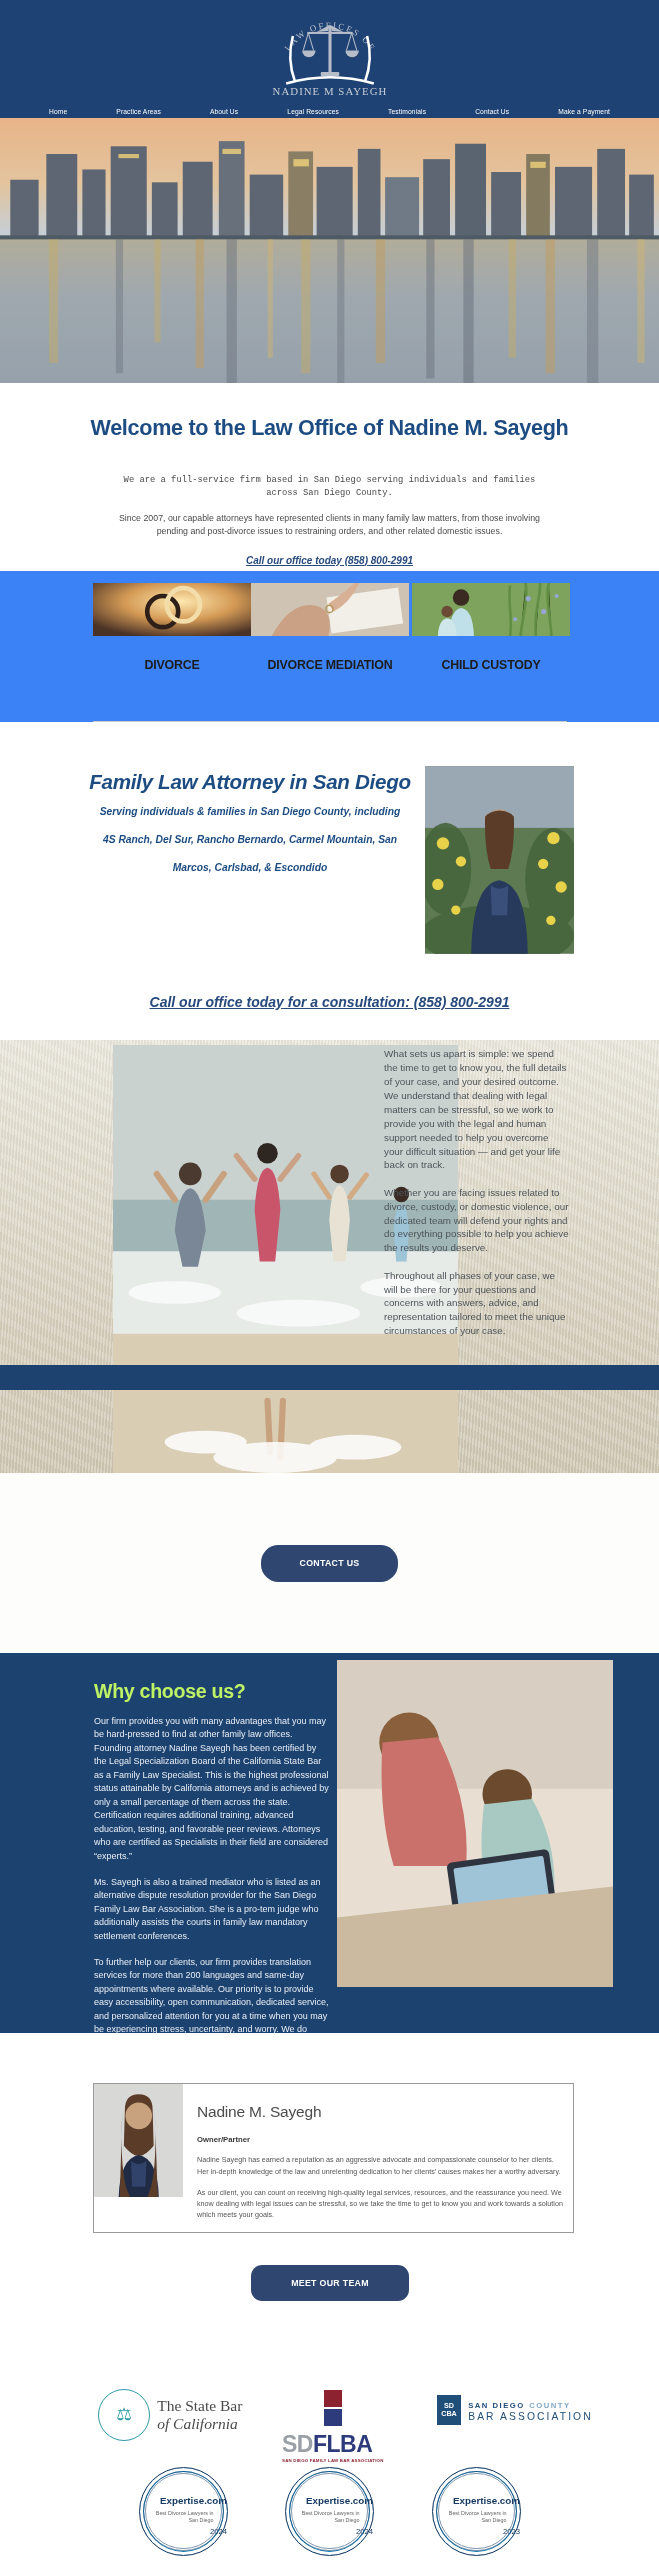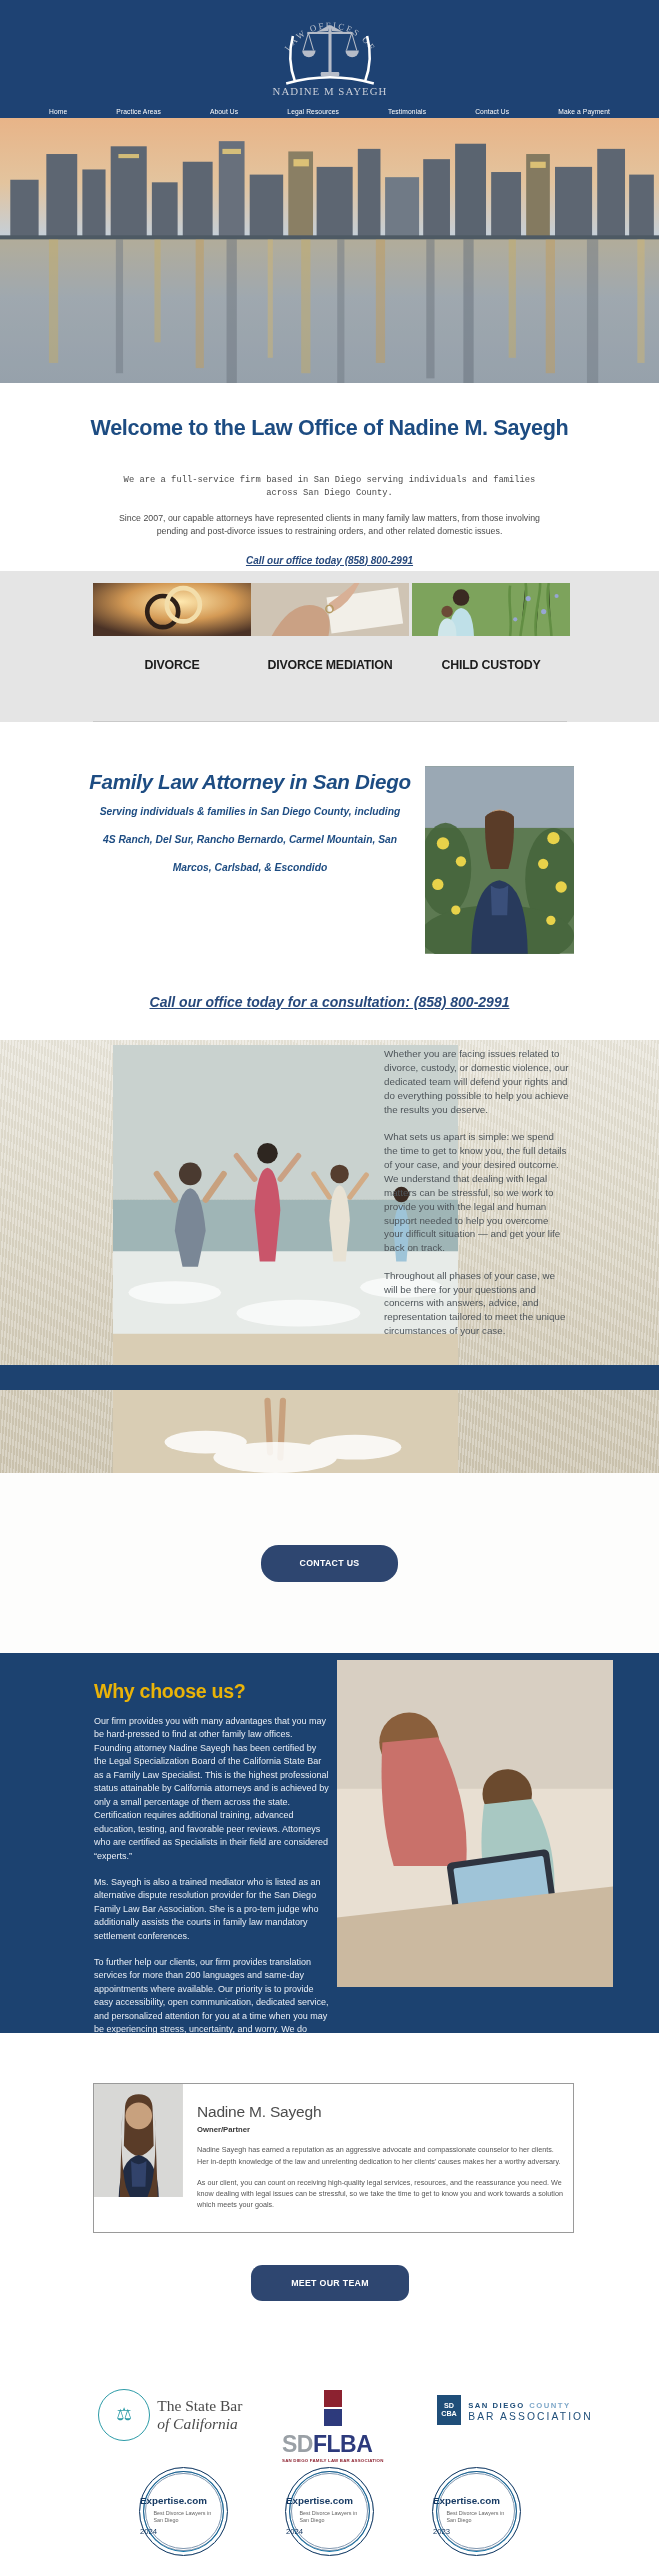--- a/index.html
+++ b/index.html
@@ -20,21 +20,21 @@
   
   .welcome { height:188px; background:#fff; text-align:center; }
   .welcome h1 { padding-top:32px; font-size:21.6px; letter-spacing:-0.3px; color:#1d4c82; font-weight:bold; }
   .welcome p { width:443px; margin:0 auto; color:#4a4a4a; font-size:8.8px; line-height:1.5; }
   .welcome .p1 { margin-top:33px;font-family:Liberation Mono, monospace; }
   .welcome .p2 { margin-top:11.3px; }
   .link-blue { display:inline-block; color:#27497c; font-weight:bold; text-decoration:underline; cursor:pointer; }
   .welcome .link-blue { margin-top:16.5px; font-size:10px;font-style:italic; }
 
   
-  .cards { height:151px; background:#e5e5e5; }
+  .cards { height:151px; background:#3b82f6; }
   .card { position:absolute; top:12px; width:158px; cursor:pointer; }
   .card .img { height:53px; overflow:hidden; }
   .card .img svg { display:block; }
   .card .label { margin-top:21.6px; text-align:center; font-size:12.4px; font-weight:bold; color:#1c1c1c; letter-spacing:-0.2px; }
   .card1 { left:93px; } .card2 { left:251px; } .card3 { left:412px; }
   .divider { position:absolute; bottom:0; left:93px; width:474px; border-top:0.5px solid #c9c9c9; }
 
   
   .fla { height:302px; background:#fff;font-style:italic; }
   .fla .col { position:absolute; left:75px; top:44px; width:350px; text-align:center; }
@@ -57,31 +57,31 @@
 
   
   .contactband { height:180px; background:#fdfdfc; text-align:center; }
   .btn { display:inline-block; background:#2e4670; color:#fff; font-weight:bold; letter-spacing:0.3px;
     border:none; cursor:pointer; font-family:"Liberation Sans", sans-serif; }
   .contactband .btn { margin-top:72px; width:137px; height:37px; font-size:8.8px; border-radius:17.5px; }
 
   
   .why { height:380px; background:#1c4270; }
   .why .col { position:absolute; left:94px; top:27px; width:237px; }
-  .why h2 { color:#eab308; font-size:19.6px; font-weight:bold; letter-spacing:-0.3px; }
+  .why h2 { color:#bef264; font-size:19.6px; font-weight:bold; letter-spacing:-0.3px; }
   .why p { color:#e9eef5; font-size:9px; line-height:1.5; margin-top:12.4px; }
   .why .photo { position:absolute; left:337px; top:7.7px; width:276px; height:327px; }
 
   
   .profile { height:274px; background:#fff; text-align:center; }
   .pcard { position:absolute; left:93px; top:50px; width:481px; height:150px; border:0.5px solid #9a9a9a; background:#fff; text-align:left; }
   .pcard .photo { position:absolute; left:0; top:0; width:89px; height:113px; }
   .pcard .body { position:absolute; left:103px; top:19.6px; width:366px; }
   .pcard h3 { font-size:15.5px; font-weight:normal; color:#4d4d4d; letter-spacing:-0.2px; }
-  .pcard .role { margin-top:4px; font-size:7.7px; font-weight:bold; color:#383838; }
+  .pcard .role { margin-top:14px; font-size:7.7px; font-weight:bold; color:#383838; }
   .pcard p { margin-top:10.3px; font-size:7.2px; line-height:1.55; color:#555; }
   .profile .btn { position:absolute; left:251px; top:232px; width:158px; height:36px; font-size:8.8px; border-radius:11.3px; }
 
   
   .badges { height:484px; background:#fff; }
   .assoc { position:absolute; display:flex; align-items:center; gap:7.2px; }
   .sb-seal { width:52px; height:52px; border-radius:50%; border:1.5px solid #2e9ca8; color:#2e9ca8;
     display:flex; align-items:center; justify-content:center; font-size:17.5px; font-family:"Liberation Serif",serif; }
   .sb-text { font-family:"Liberation Serif",serif; color:#4a4a4a; font-size:15.5px; line-height:1.15; }
   .sb-text .it { font-style:italic; }
@@ -90,21 +90,21 @@
   .sdflba-big { font-size:23px; font-weight:bold; letter-spacing:-0.5px; line-height:1; }
   .sdflba-big .g { color:#9aa0a6; } .sdflba-big .n { color:#2d3a7c; }
   .sdflba-sub { font-size:4.4px; color:#8c2230; font-weight:bold; letter-spacing:0.2px; margin-top:2.1px; }
   .sdcba-block { width:24px; height:30px; background:#1f4e79; color:#fff; font-size:7.2px; font-weight:bold;
     display:flex; flex-direction:column; align-items:center; justify-content:center; line-height:1.1; }
   .sdcba-l1 { font-size:12px; letter-spacing:1px; color:#1f4e79; font-weight:bold; }
   .sdcba-l1 span { color:#7fa8c9; font-size:7.7px; letter-spacing:1.5px; }
   .sdcba-l2 { font-size:10.3px; letter-spacing:2.1px; color:#1f4e79; }
 
   .exp-badge { position:absolute; width:89px; height:89px; border-radius:50%; background:#fff;
-    border:1.5px solid #173a63; box-shadow:inset 0 0 0 3.1px #fff, inset 0 0 0 4.1px #17a; text-align:left; cursor:pointer; }
+    border:1.5px solid #173a63; box-shadow:inset 0 0 0 3.1px #fff, inset 0 0 0 4.1px #17a; text-align:right; cursor:pointer; }
   .exp-badge .laurel { position:absolute; inset:3.1px; border-radius:50%; border:3.6px double #1d4470; opacity:.55; }
   .exp-brand { margin-top:27px; font-size:9.8px; font-weight:bold; color:#173a63; }
   .exp-cap { margin-top:4.1px; font-size:5.4px; color:#666; line-height:1.3; padding:0 13.4px; }
   .exp-year { margin-top:3.1px; font-size:7.7px; font-weight:normal; color:#173a63; }
 </style>
 </head>
 <body>
 
 <div class="page">
 
@@ -349,22 +349,22 @@
         </g>
         <g fill="#ffffff" opacity=".85">
           <ellipse cx="315" cy="800" rx="120" ry="30"></ellipse>
             <ellipse cx="180" cy="770" rx="80" ry="22"></ellipse>
           <ellipse cx="470" cy="780" rx="90" ry="24"></ellipse>
         </g>
       </svg>
     </div>
     <div class="stripe"></div>
     <div class="text">
+      <p>What sets us apart is simple: we spend the time to get to know you, the full details of your case, and your desired outcome. We understand that dealing with legal matters can be stressful, so we work to provide you with the legal and human support needed to help you overcome your difficult situation — and get your life back on track.</p>
       <p>Whether you are facing issues related to divorce, custody, or domestic violence, our dedicated team will defend your rights and do everything possible to help you achieve the results you deserve.</p>
-      <p>What sets us apart is simple: we spend the time to get to know you, the full details of your case, and your desired outcome. We understand that dealing with legal matters can be stressful, so we work to provide you with the legal and human support needed to help you overcome your difficult situation — and get your life back on track.</p>
       <p>Throughout all phases of your case, we will be there for your questions and concerns with answers, advice, and representation tailored to meet the unique circumstances of your case.</p>
     </div>
   </section>
 
   <section class="contactband">
     <button class="btn">CONTACT US</button>
   </section>
 
   <section class="why">
     <div class="col">

